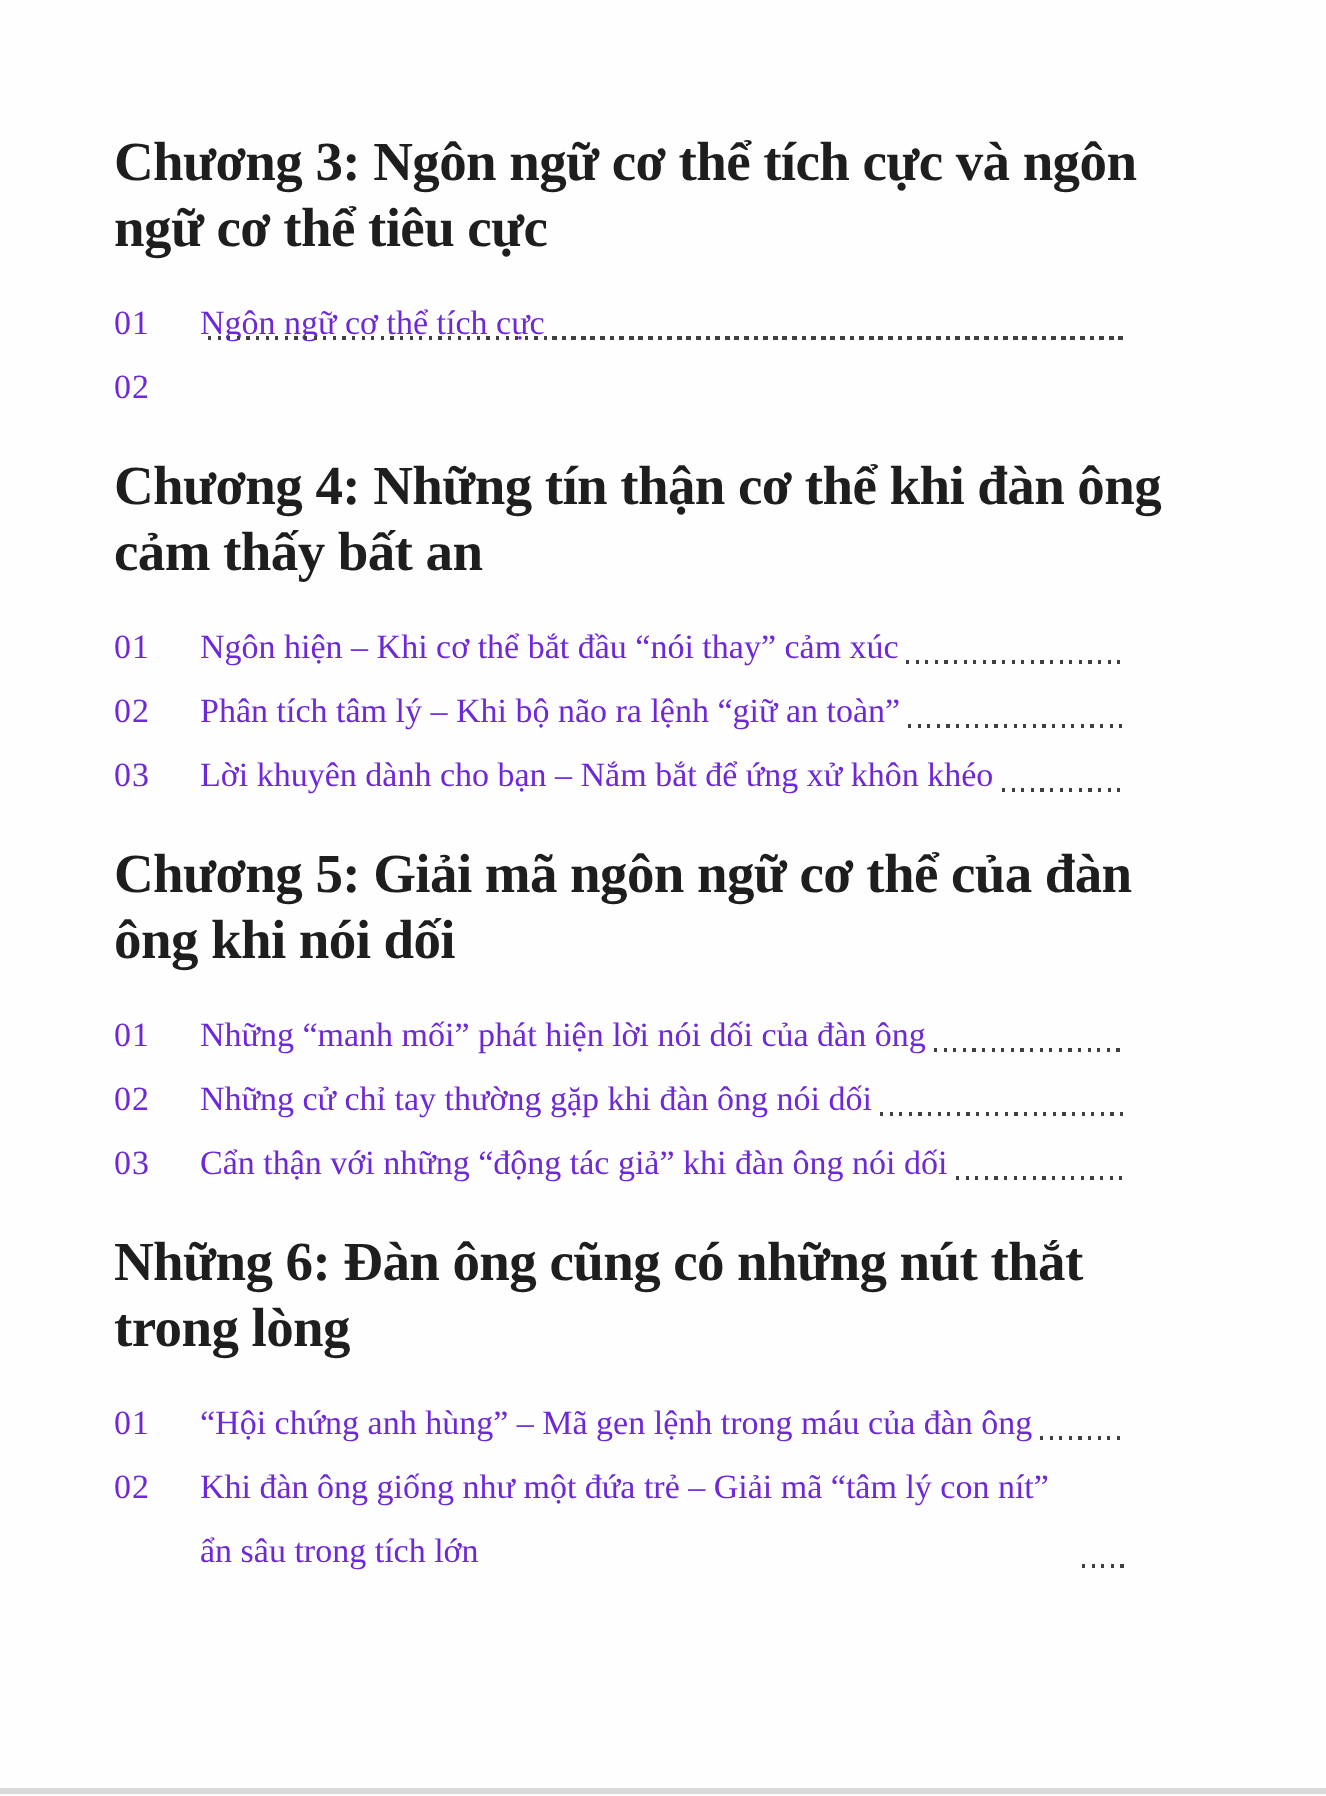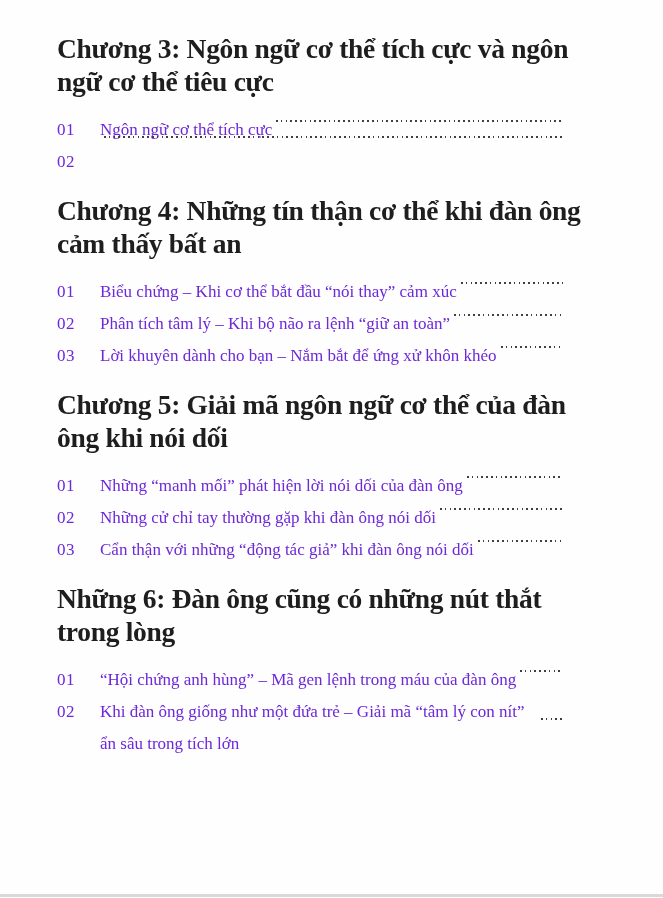--- a/index.html
+++ b/index.html
@@ -9,21 +9,21 @@
     background: #fefefe;
     position: relative;
     overflow: hidden;
     font-family: "Liberation Serif", serif;
     color: #2b2b2b;
   }
   .page {
     box-sizing: border-box;
     width: 663px;
     height: 898px;
-    padding: 32px 100px 0 57px;
+    padding: 64px 100px 0 57px;
     position: relative;
   }
   .chapter { margin: 0 0 16px 0; }
   .chapter-title {
     font-family: "Liberation Serif", "DejaVu Serif", serif;
     font-weight: 700;
     font-size: 27.5px;
     line-height: 33px;
     letter-spacing: -0.3px;
     color: #1e1e1e;
@@ -37,21 +37,21 @@
     line-height: 32px;
     color: #6d28d9;
   }
   .toc-num {
     flex: 0 0 43px;
     letter-spacing: 0.5px;
   }
   .toc-entry {
     flex: 1 1 auto;
     display: flex;
-    align-items: center;
+    align-items: flex-end;
     min-width: 0;
   }
   .toc-text {
     flex: 0 1 auto;
     min-width: 0;
   }
   .dots {
     flex: 1 0 22px;
     position: relative;
     margin-left: 4px;
@@ -98,21 +98,21 @@
         <span class="dots"></span>
       </span>
     </div>
   </section>
 
   <section class="chapter">
     <h2 class="chapter-title">Chương 4: Những tín thận cơ thể khi đàn ông cảm thấy bất an</h2>
     <div class="toc-item">
       <span class="toc-num">01</span>
       <span class="toc-entry">
-        <span class="toc-text">Biểu chứng – Khi cơ thể bắt đầu “nói thay” cảm xúc</span>
+        <span class="toc-text">Ngôn hiện – Khi cơ thể bắt đầu “nói thay” cảm xúc</span>
         <span class="dots"></span>
       </span>
     </div>
     <div class="toc-item">
       <span class="toc-num">02</span>
       <span class="toc-entry">
         <span class="toc-text">Phân tích tâm lý – Khi bộ não ra lệnh “giữ an toàn”</span>
         <span class="dots"></span>
       </span>
     </div>

